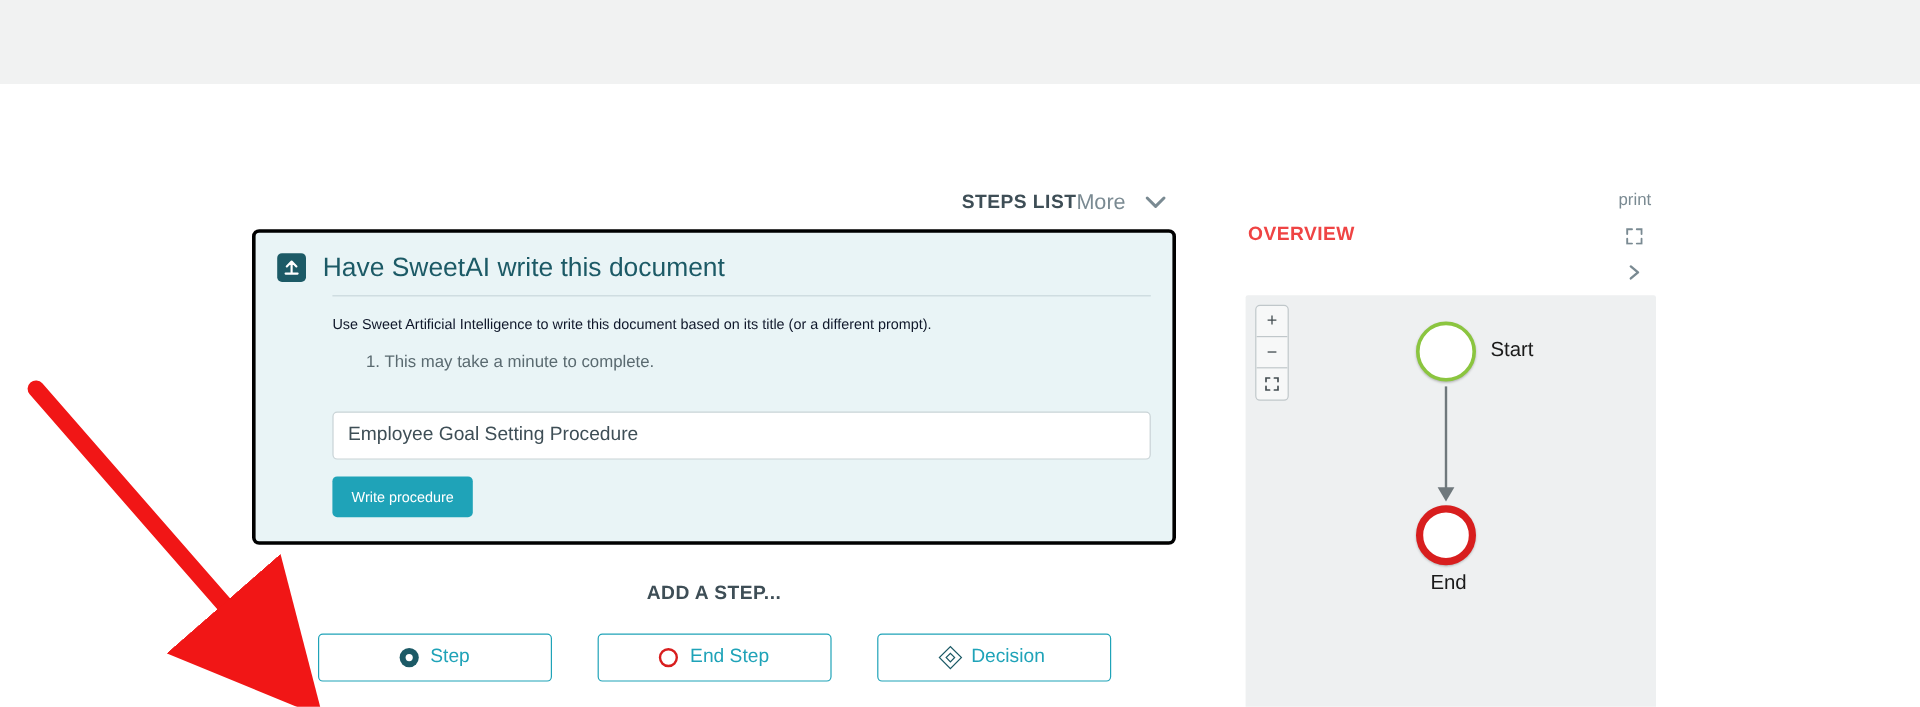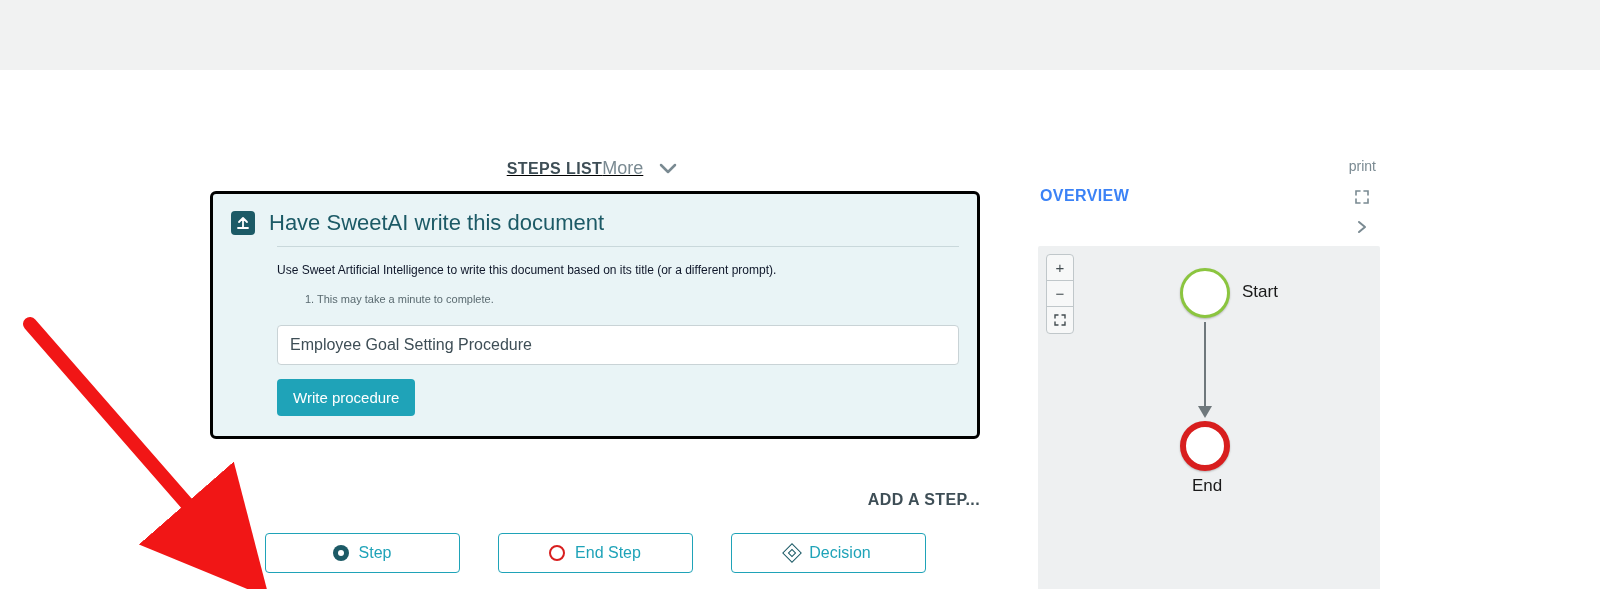--- a/index.html
+++ b/index.html
@@ -22,23 +22,22 @@
     display: flex;
     align-items: flex-start;
   }
   .left-col {
     width: 770px;
     position: relative;
   }
   .steps-header {
     display: flex;
     align-items: center;
-    justify-content: center;
+    justify-content: flex-end;
     padding: 0 8px 12px 2px;
-    text-decoration: underline;
   }
   .steps-title {
     font-size: 16px;
     font-weight: 700;
     color: #3e4e56;
     letter-spacing: 0.4px;
   }
   .more {
     display: flex;
     align-items: center;
@@ -82,50 +81,50 @@
     margin-bottom: 14px;
   }
   .card-desc {
     color: #0f172a;
     font-size: 12px;
     line-height: 1.5;
     margin-bottom: 14px;
   }
   .sub-note {
     color: #5a6a70;
-    font-size: 11px;
+    font-size: 14px;
     margin-left: 28px;
-    margin-bottom: 20px;
+    margin-bottom: 34px;
   }
   .prompt-input {
     width: 100%;
     height: 40px;
     border: 1px solid #c9d3d6;
     border-radius: 4px;
     background: #fff;
     padding: 14px 12px;
     font-size: 16px;
     color: #3e4e56;
     margin-bottom: 14px;
   }
   .write-btn {
     background: #1fa3b8;
     color: #fff;
     border: none;
     border-radius: 4px;
     padding: 10px 16px;
-    font-size: 15px;
+    font-size: 12px;
     cursor: pointer;
   }
   .add-step-heading {
-    text-align: right;
+    text-align: center;
     font-weight: 700;
     color: #3e4e56;
     letter-spacing: 0.4px;
-    margin-top: 52px;
+    margin-top: 32px;
     font-size: 16px;
   }
   .step-buttons {
     display: flex;
     justify-content: center;
     gap: 38px;
     margin-top: 24px;
   }
   .step-btn {
     width: 195px;
@@ -168,21 +167,21 @@
   }
   .ov-header {
     display: flex;
     align-items: center;
     justify-content: space-between;
     padding: 0 4px 12px 2px;
   }
   .ov-title {
     font-size: 16px;
     font-weight: 700;
-    color: #3b82f6;
+    color: #ef4444;
     letter-spacing: 0.4px;
   }
   .ov-tools {
     display: flex;
     align-items: center;
     gap: 16px;
     color: #7a8a92;
     font-size: 14px;
     flex-direction: column;
   }

